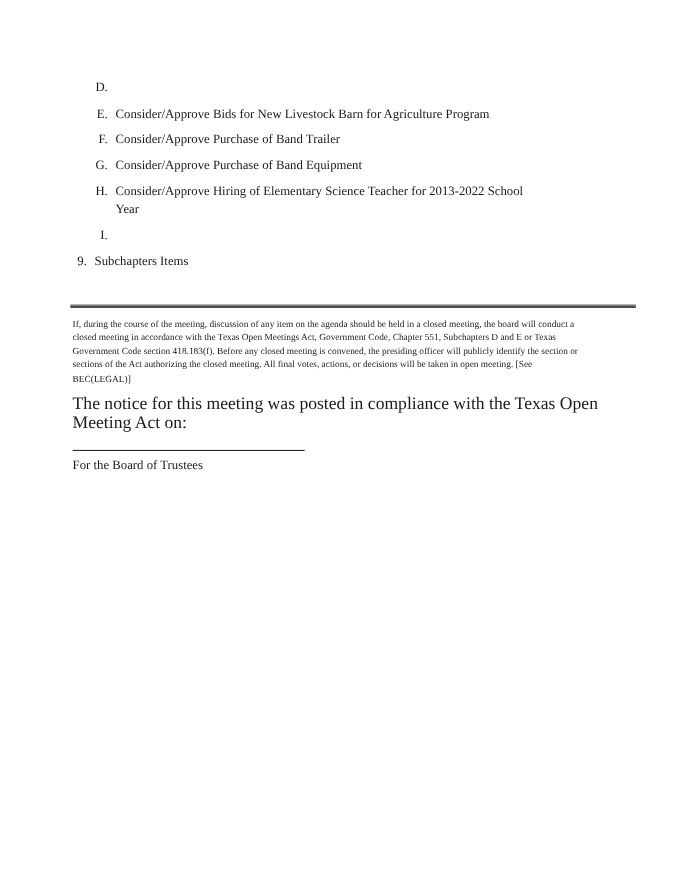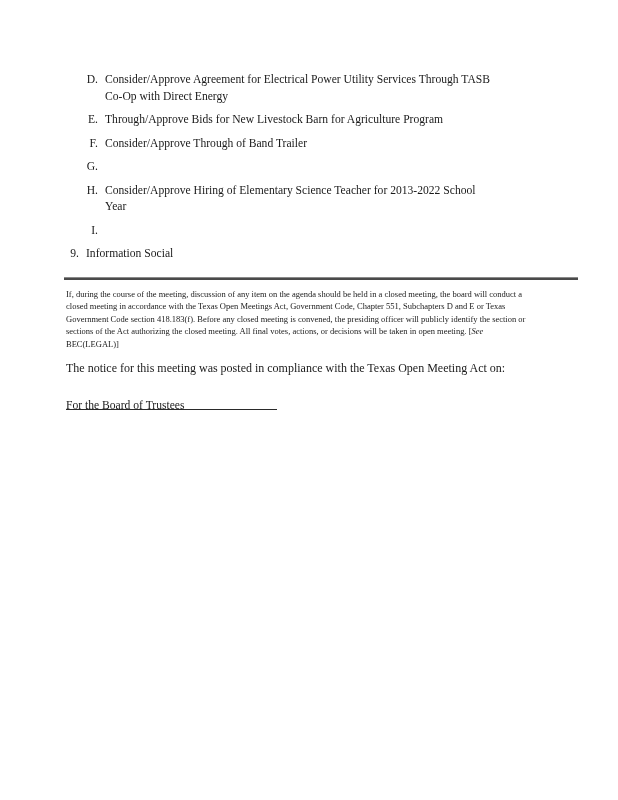--- a/index.html
+++ b/index.html
@@ -91,83 +91,82 @@
     position: absolute;
     left: 66px;
     top: 288px;
     width: 472px;
     font-size: 8.5px;
     line-height: 12.4px;
     text-align: left;
     color: #1a1a1a;
   }
   .legal-note .see {
-    font-style: italic;
   }
 
   
   .posting-notice {
     position: absolute;
     left: 66px;
     top: 360px;
     width: 480px;
-    font-size: 12px;
+    font-size: 16px;
     line-height: 16.5px;
   }
 
   
   .signature-line {
     position: absolute;
     left: 66px;
     top: 409px;
     width: 211px;
     height: 0;
     border-top: 1px solid #2a2a2a;
   }
 
   .signature-label {
     position: absolute;
     left: 66px;
-    top: 398px;
+    top: 415px;
     font-size: 11.6px;
     line-height: 16.5px;
     white-space: nowrap;
   }
 </style>
 </head>
 <body>
 
 <div id="page">
 
   <div class="agenda-list">
       <div class="list-item lettered">
         <div class="marker">D.</div>
-        <div class="item-text">Consider/Approve Agreement for Electrical Power Utility Services Through TASB Co-Op with Direct Energy</div>
       </div>
       <div class="list-item lettered">
         <div class="marker">E.</div>
-        <div class="item-text">Through/Approve Bids for New Livestock Barn for Agriculture Program</div>
+        <div class="item-text">Consider/Approve Bids for New Livestock Barn for Agriculture Program</div>
       </div>
       <div class="list-item lettered">
         <div class="marker">F.</div>
-        <div class="item-text">Consider/Approve Through of Band Trailer</div>
+        <div class="item-text">Consider/Approve Purchase of Band Trailer</div>
       </div>
       <div class="list-item lettered">
         <div class="marker">G.</div>
+        <div class="item-text">Consider/Approve Purchase of Band Equipment</div>
       </div>
       <div class="list-item lettered">
         <div class="marker">H.</div>
         <div class="item-text">Consider/Approve Hiring of Elementary Science Teacher for 2013-2022 School Year</div>
       </div>
       <div class="list-item lettered">
         <div class="marker">I.</div>
       </div>
       <div class="list-item numbered">
         <div class="marker">9.</div>
-        <div class="item-text">Information Social</div>
+        <div class="item-text">Subchapters Items</div>
       </div>
     </div>
 
   <div class="divider"></div>
 
   <div class="legal-note">
     <span>If, during the course of the meeting, discussion of any item on the agenda should be held in a closed meeting, the board will conduct a closed meeting in accordance with the Texas Open Meetings Act, Government Code, Chapter 551, Subchapters D and E or Texas Government Code section 418.183(f).  Before any closed meeting is convened, the presiding officer will publicly identify the section or sections of the Act authorizing the closed meeting. All final votes, actions, or decisions will be taken in open meeting. [</span><span class="see">See</span><span> BEC(LEGAL)]</span>
   </div>
 
   <div class="posting-notice">The notice for this meeting was posted in compliance with the Texas Open Meeting Act on:</div>

